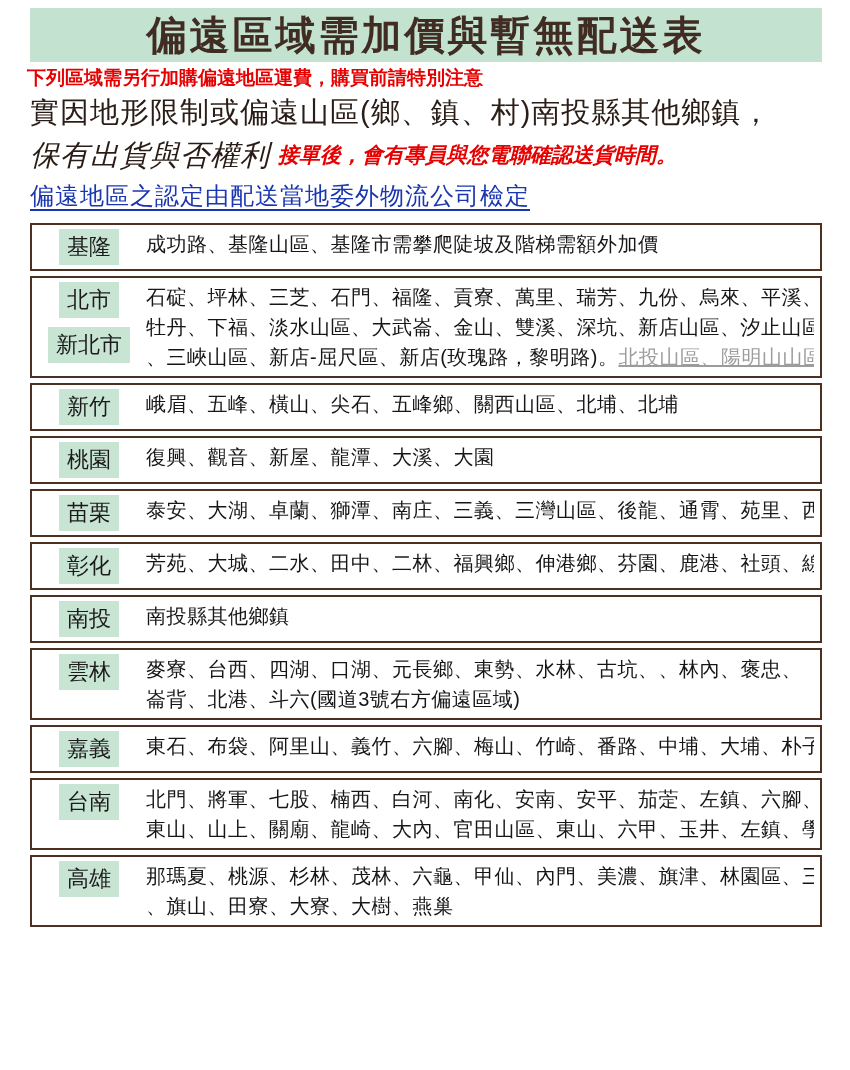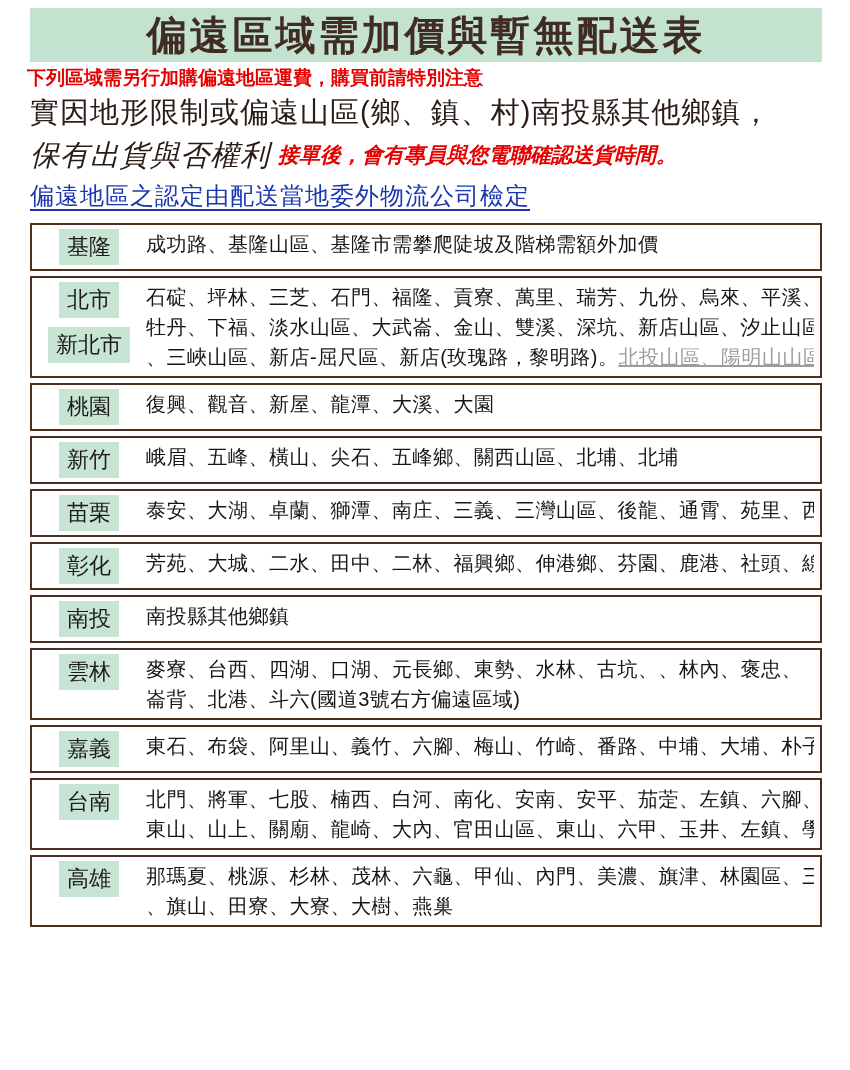--- a/index.html
+++ b/index.html
@@ -74,32 +74,32 @@
           <div class="label">新北市</div>
         </div>
         <div class="content">
           <div class="line">石碇、坪林、三芝、石門、福隆、貢寮、萬里、瑞芳、九份、烏來、平溪、</div>
           <div class="line">牡丹、下福、淡水山區、大武崙、金山、雙溪、深坑、新店山區、汐止山區</div>
           <div class="line">、三峽山區、新店-屈尺區、新店(玫瑰路，黎明路)。<span class="gray">北投山區、陽明山山區</span></div>
         </div>
       </div>
       <div class="row">
         <div class="labels">
+          <div class="label">新竹</div>
+        </div>
+        <div class="content">
+          <div class="line">峨眉、五峰、橫山、尖石、五峰鄉、關西山區、北埔、北埔</div>
+        </div>
+      </div>
+      <div class="row">
+        <div class="labels">
           <div class="label">桃園</div>
         </div>
         <div class="content">
           <div class="line">復興、觀音、新屋、龍潭、大溪、大園</div>
-        </div>
-      </div>
-      <div class="row">
-        <div class="labels">
-          <div class="label">新竹</div>
-        </div>
-        <div class="content">
-          <div class="line">峨眉、五峰、橫山、尖石、五峰鄉、關西山區、北埔、北埔</div>
         </div>
       </div>
       <div class="row">
         <div class="labels">
           <div class="label">苗栗</div>
         </div>
         <div class="content">
           <div class="line">泰安、大湖、卓蘭、獅潭、南庄、三義、三灣山區、後龍、通霄、苑里、西湖</div>
         </div>
       </div>

